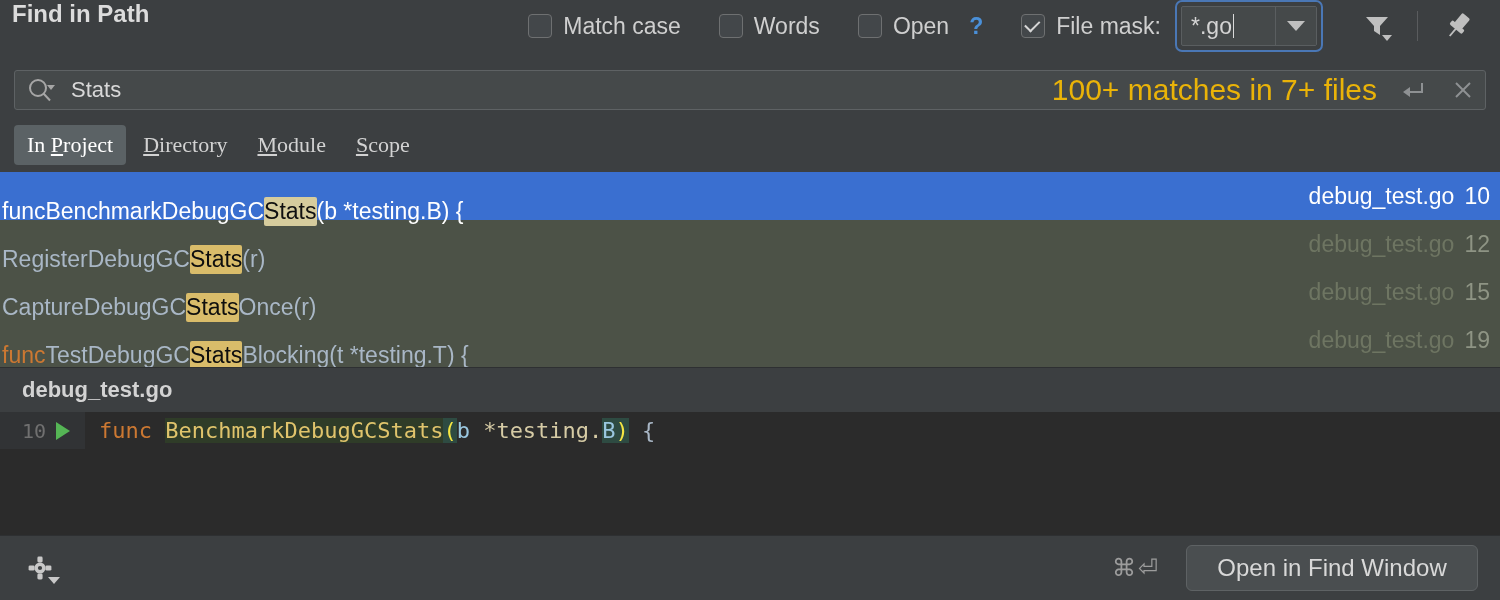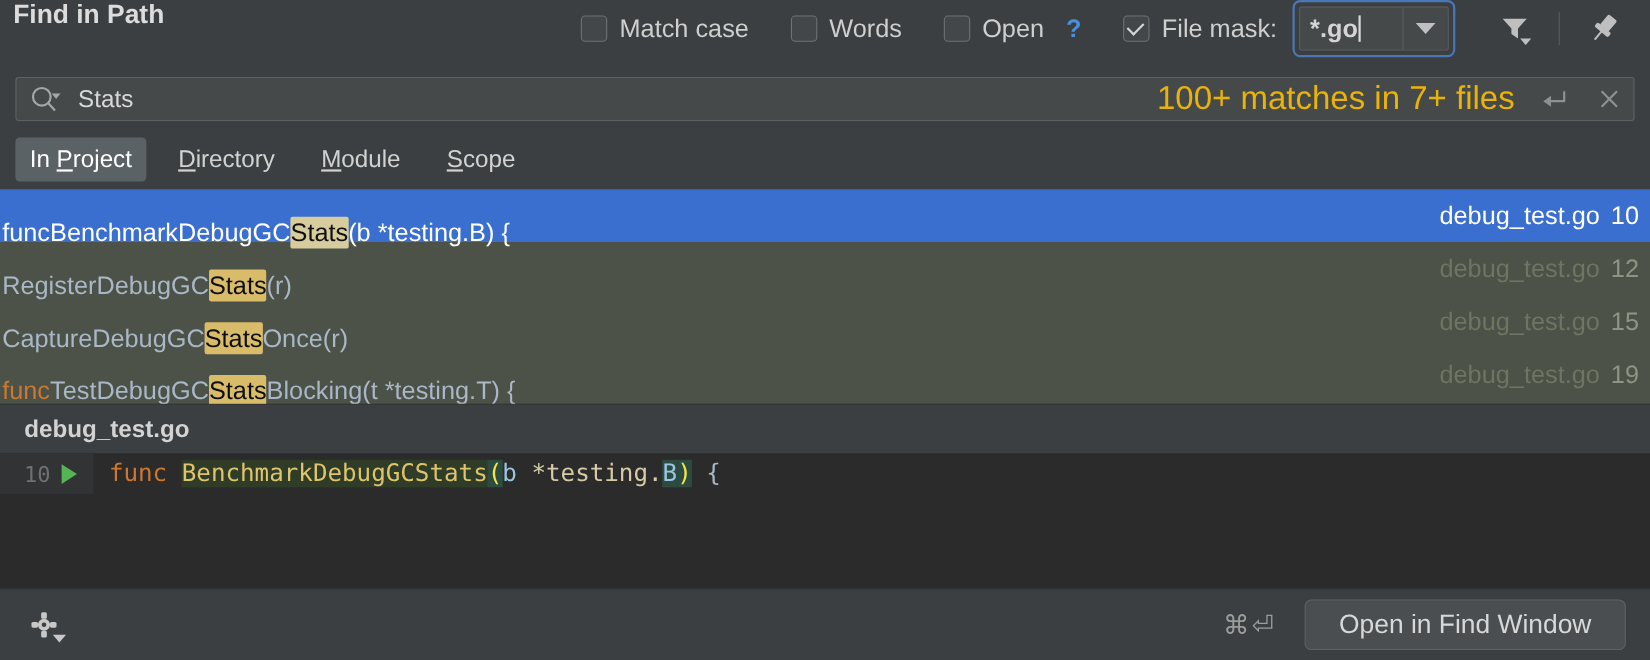--- a/index.html
+++ b/index.html
@@ -82,21 +82,20 @@
   .mask-wrap {
     margin-left: 14px;
     padding: 4px;
     border: 2.5px solid #4A77B5;
     border-radius: 7px;
     background: transparent;
     display: flex;
     align-items: stretch;
     height: 52px;
     width: 148px;
-    font-weight: bold;
   }
   .mask-inner {
     display: flex;
     flex: 1;
     background: #45494A;
     border: 1px solid #5A5E60;
     border-radius: 2px;
     overflow: hidden;
   }
   .mask-field {
@@ -178,21 +177,22 @@
     display: flex; align-items: center; justify-content: center;
     width: 28px; height: 28px;
   }
 
   
   .tabs {
     flex: 0 0 54px;
     display: flex;
     align-items: center;
     padding: 0 14px;
-    gap: 16px;
+    gap: 4px;
+    font-family: Liberation Serif, serif;
   }
   .tab {
     font-size: 22px;
     color: #D2D2D2;
     padding: 7px 13px;
     border-radius: 4px;
     white-space: nowrap;
   }
   .tab.active {
     background: #5B6265;

